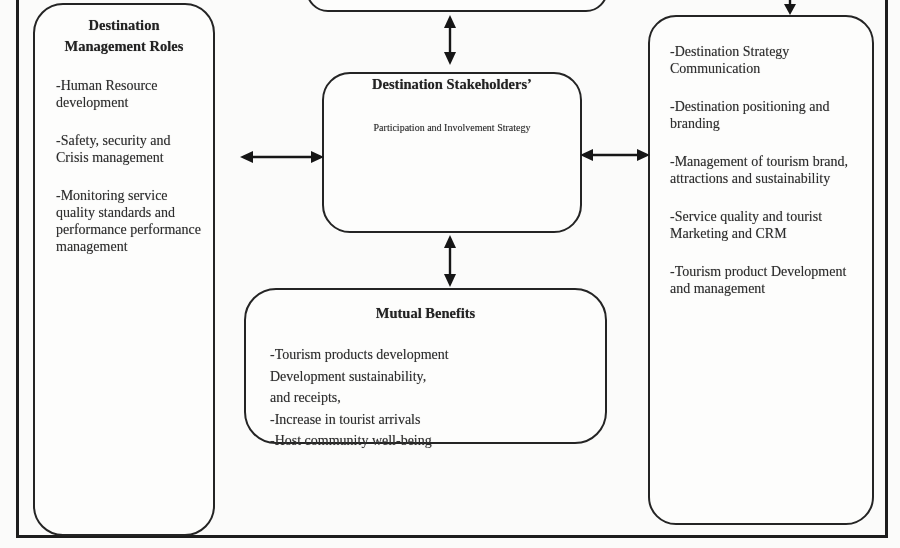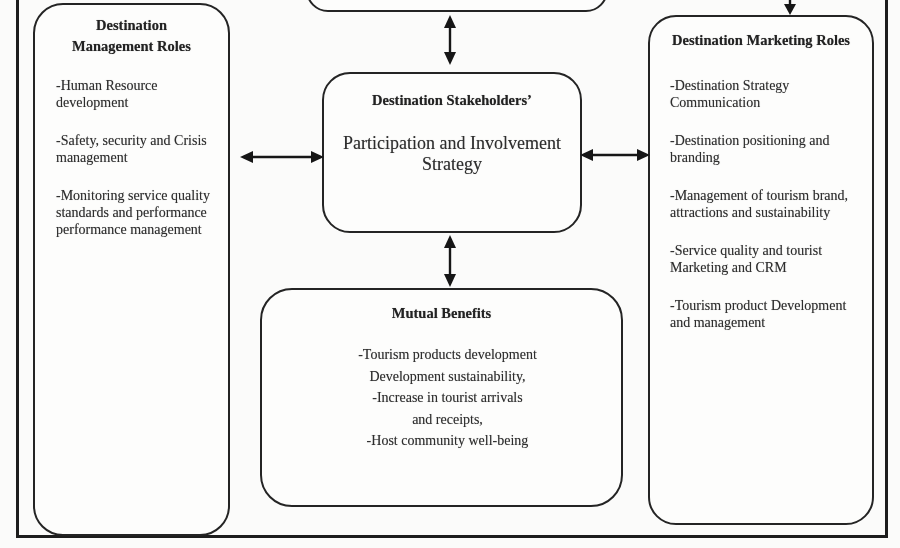--- a/index.html
+++ b/index.html
@@ -26,64 +26,63 @@
     border: 3px solid #1d1d1d;
     z-index: 1;
   }
   .box {
     position: absolute;
     box-sizing: border-box;
     background: #fdfdfc;
     border: 2px solid #242424;
     z-index: 2;
   }
-  .box-mgmt   { left: 33px;  top: 3px;    width: 197px; height: 533px; border-radius: 30px; }
+  .box-mgmt   { left: 33px;  top: 3px;    width: 182px; height: 533px; border-radius: 30px; }
   .box-top    { left: 306px; top: -34px;  width: 302px; height: 46px;  border-radius: 22px; }
   .box-stake  { left: 322px; top: 72px;   width: 260px; height: 161px; border-radius: 28px; }
-  .box-mutual { left: 260px; top: 288px;  width: 363px; height: 219px; border-radius: 32px; }
+  .box-mutual { left: 244px; top: 288px;  width: 363px; height: 156px; border-radius: 32px; }
   .box-mktg   { left: 648px; top: 15px;   width: 226px; height: 510px; border-radius: 28px; }
 
   .box-title {
     font-weight: bold;
     text-align: center;
     font-size: 14.5px;
     line-height: 21px;
     color: #222222;
     text-shadow: 0 0 0.8px rgba(70,70,70,0.6);
   }
   .box-mgmt .box-title  { margin-top: 10px; padding: 0 24px; }
-  .box-stake .box-title { margin-top: 16px; padding: 0 40px; }
+  .box-stake .box-title { padding: 0 40px; }
   .box-mutual .box-title{ margin-top: 13px; }
   .box-mktg .box-title  { margin-top: 13px; padding: 0 14px; }
 
   .stake-subtitle {
     margin-top: 22px;
     text-align: center;
-    font-size: 18px;
+    font-size: 10px;
     line-height: 21px;
     padding: 0 14px;
     text-shadow: 0 0 0.7px rgba(80,80,80,0.5);
   }
 
   .items { margin-top: 20px; }
   .box-mgmt .items { padding: 0 12px 0 21px; }
   .box-mktg .items { margin-top: 26px; padding: 0 12px 0 20px; }
   .item {
     font-size: 14px;
     line-height: 17px;
     margin-bottom: 21px;
     text-shadow: 0 0 0.7px rgba(80,80,80,0.5);
   }
 
   .mutual-lines { margin-top: 20px; padding: 0 12px 0 24px; }
   .mutual-line {
     font-size: 14px;
     line-height: 21.5px;
     text-shadow: 0 0 0.7px rgba(80,80,80,0.5);
-    text-align: center;
   }
 
   .arrow { position: absolute; z-index: 3; }
   .arrow line    { stroke: #161616; stroke-width: 2.4; }
   .arrow polygon { fill: #161616; }
 </style>
 </head>
 <body>
 
 <div class="canvas">
@@ -104,28 +103,27 @@
   <div class="box box-stake">
     <div class="box-title">Destination Stakeholders’</div>
     <div class="stake-subtitle">Participation and Involvement Strategy</div>
   </div>
 
   <div class="box box-mutual">
     <div class="box-title">Mutual Benefits</div>
     <div class="mutual-lines">
       <div class="mutual-line">-Tourism products development</div>
       <div class="mutual-line">Development sustainability,</div>
+      <div class="mutual-line">and receipts,</div>
       <div class="mutual-line">-Increase in tourist arrivals</div>
-      <div class="mutual-line">and receipts,</div>
       <div class="mutual-line">-Host community well-being</div>
     </div>
   </div>
 
   <div class="box box-mktg">
-    <div class="box-title">Destination Marketing Roles</div>
     <div class="items">
       <div class="item">-Destination Strategy Communication</div>
       <div class="item">-Destination positioning and branding</div>
       <div class="item">-Management of tourism brand, attractions and sustainability</div>
       <div class="item">-Service quality and tourist Marketing and CRM</div>
       <div class="item">-Tourism product Development and management</div>
     </div>
   </div>
 
   <svg class="arrow" style="left:240px; top:150px;" width="84" height="14">

